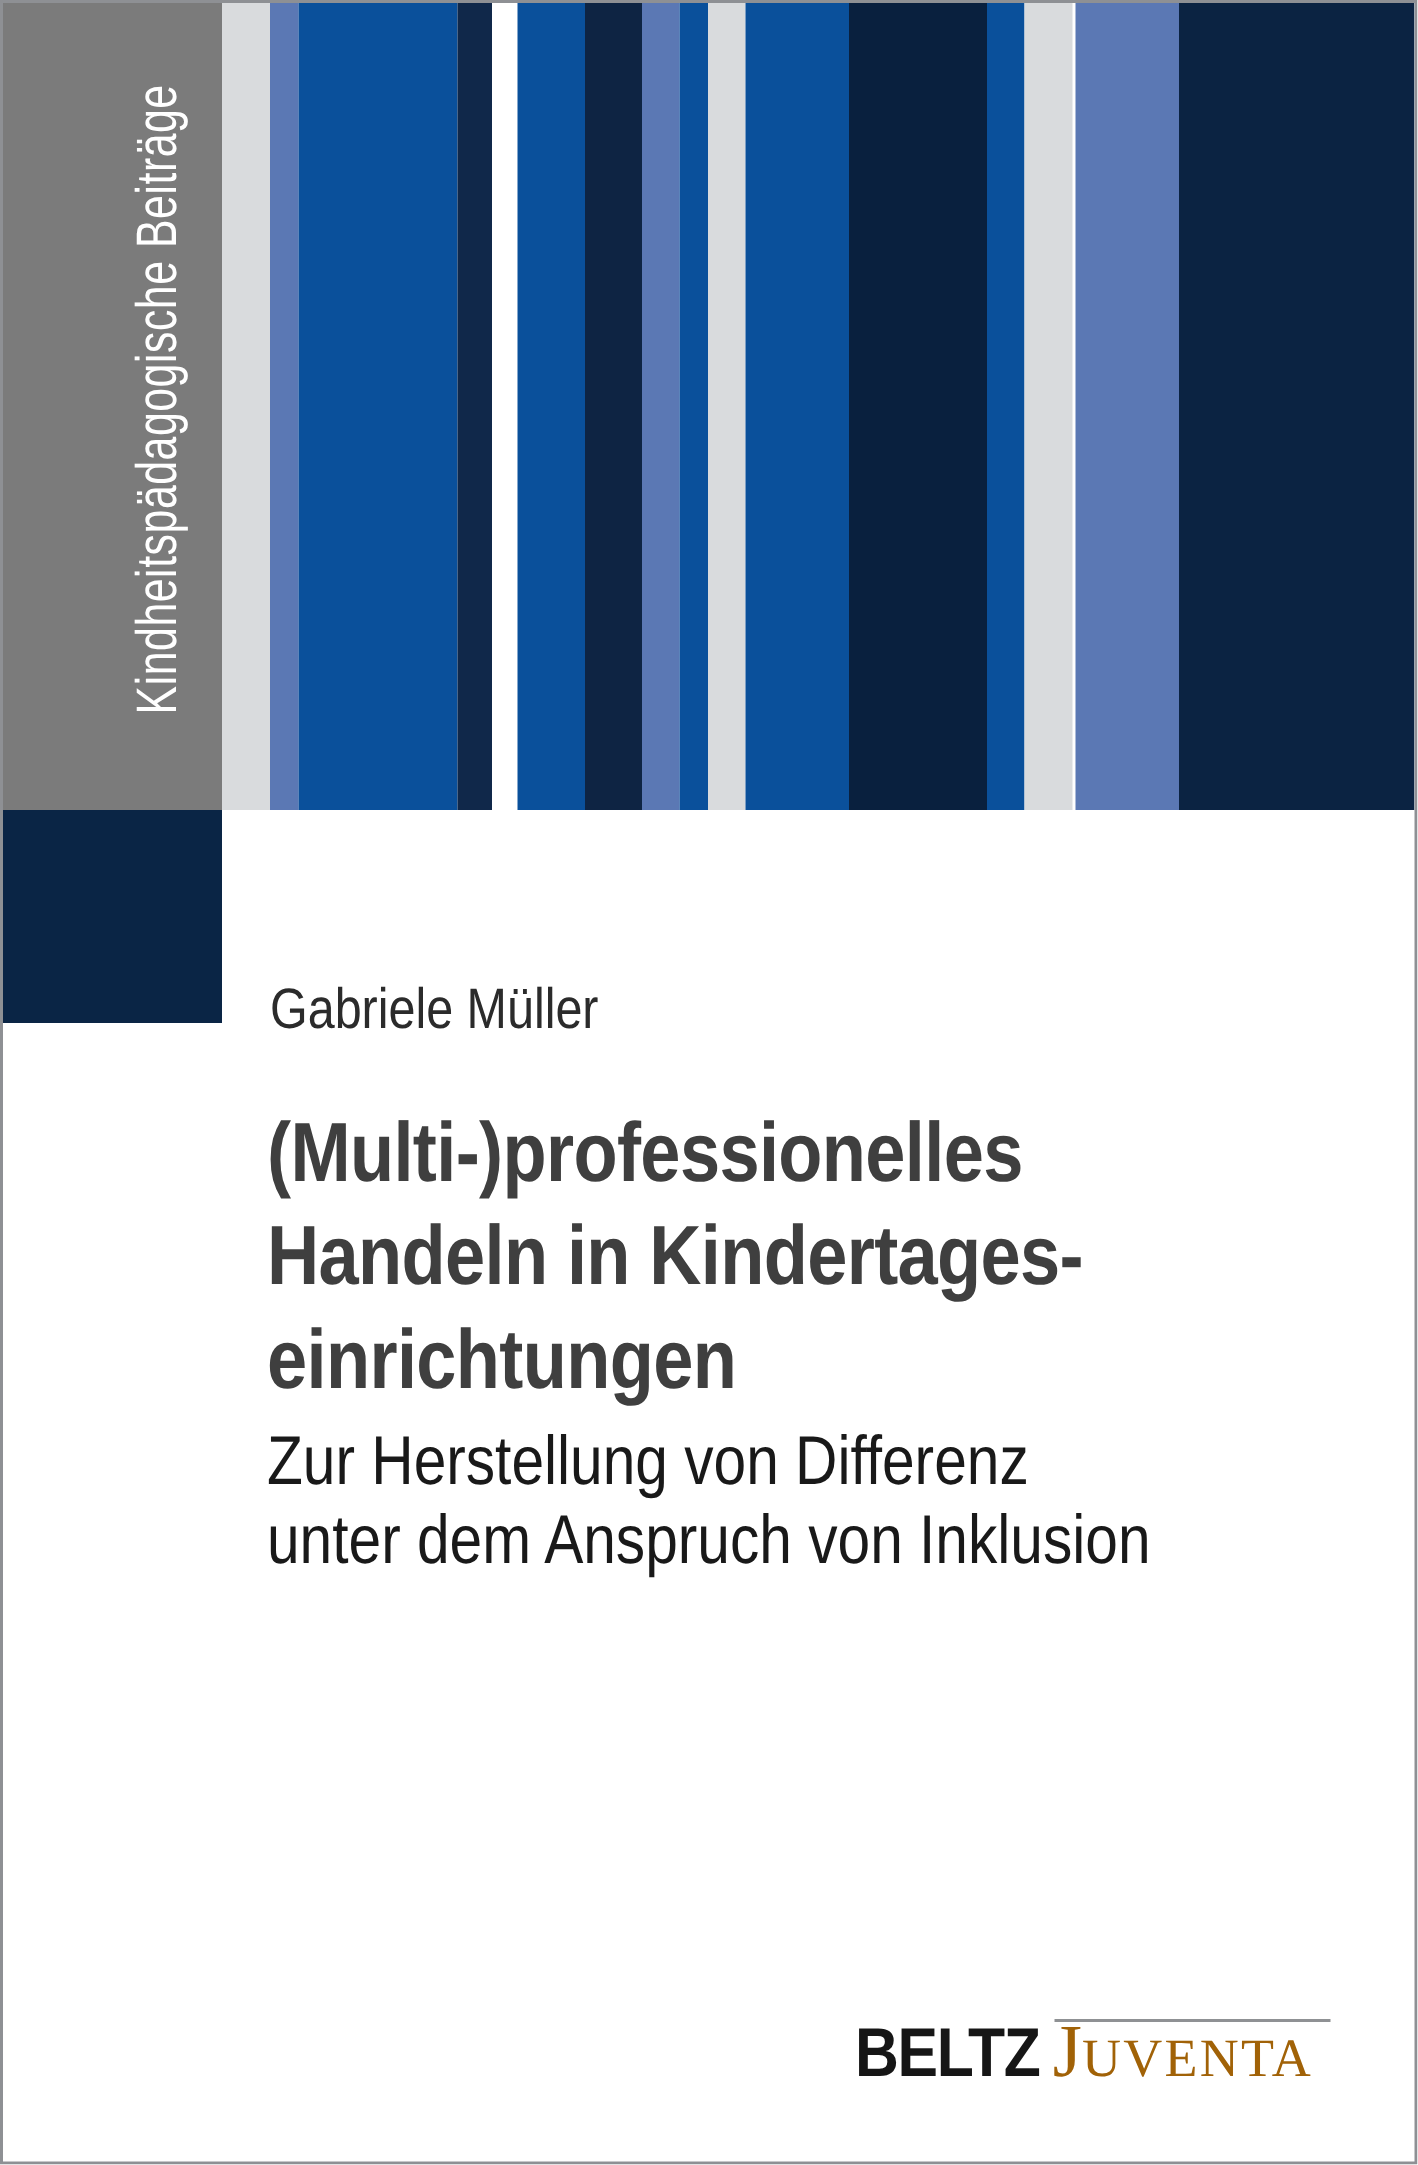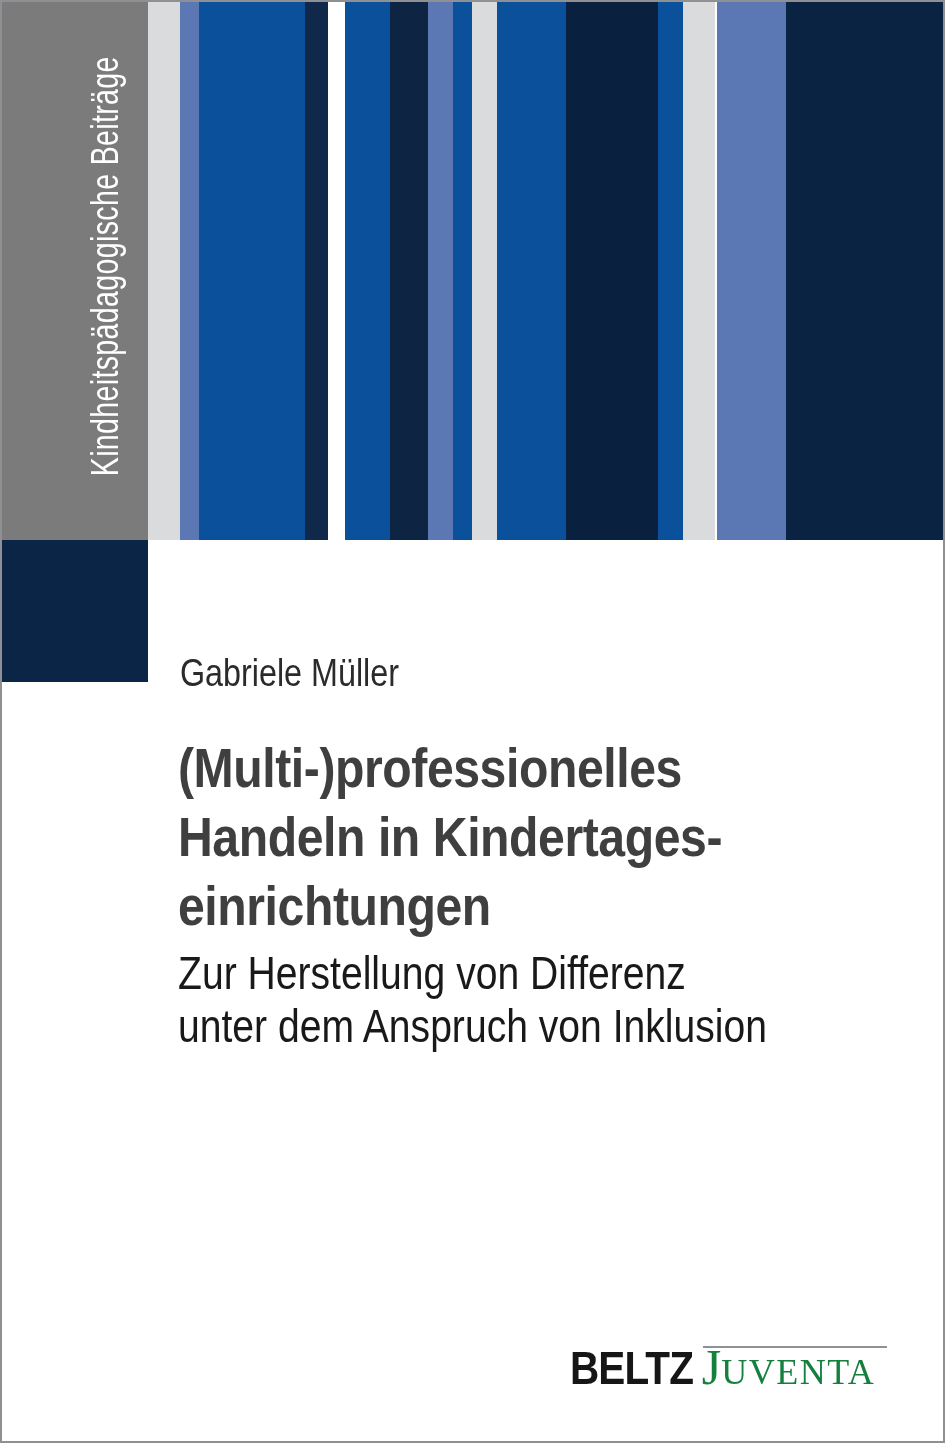--- a/index.html
+++ b/index.html
@@ -107,21 +107,21 @@
   .beltz {
     font-size: 46px;
     font-weight: bold;
     letter-spacing: -1px;
     color: #161616;
     transform: scaleX(0.88);
     transform-origin: 0 0;
   }
   .juventa {
     margin-left: -8px;
-    color: #15803d;
+    color: #a16207;
     font-family: "Liberation Serif", serif;
     white-space: nowrap;
   }
   .juventa-j {
     font-size: 50px;
   }
   .juventa-rest {
     font-size: 36px;
     letter-spacing: 1.5px;
   }

